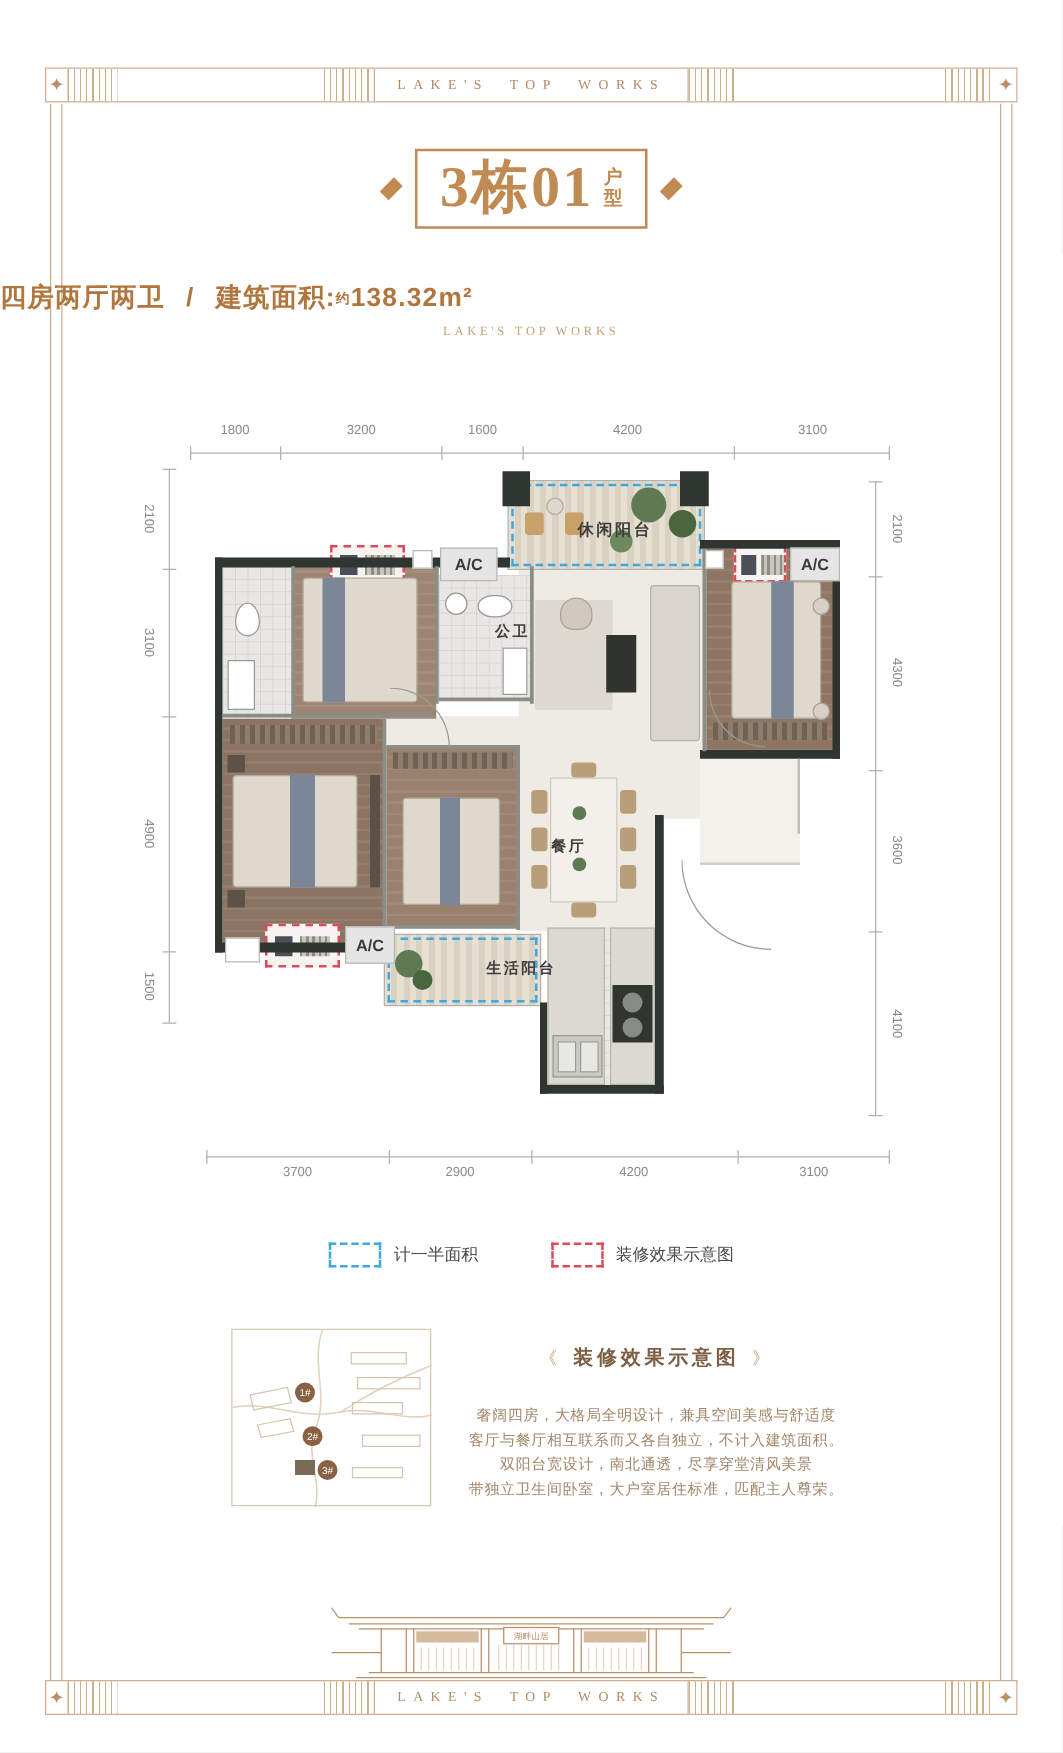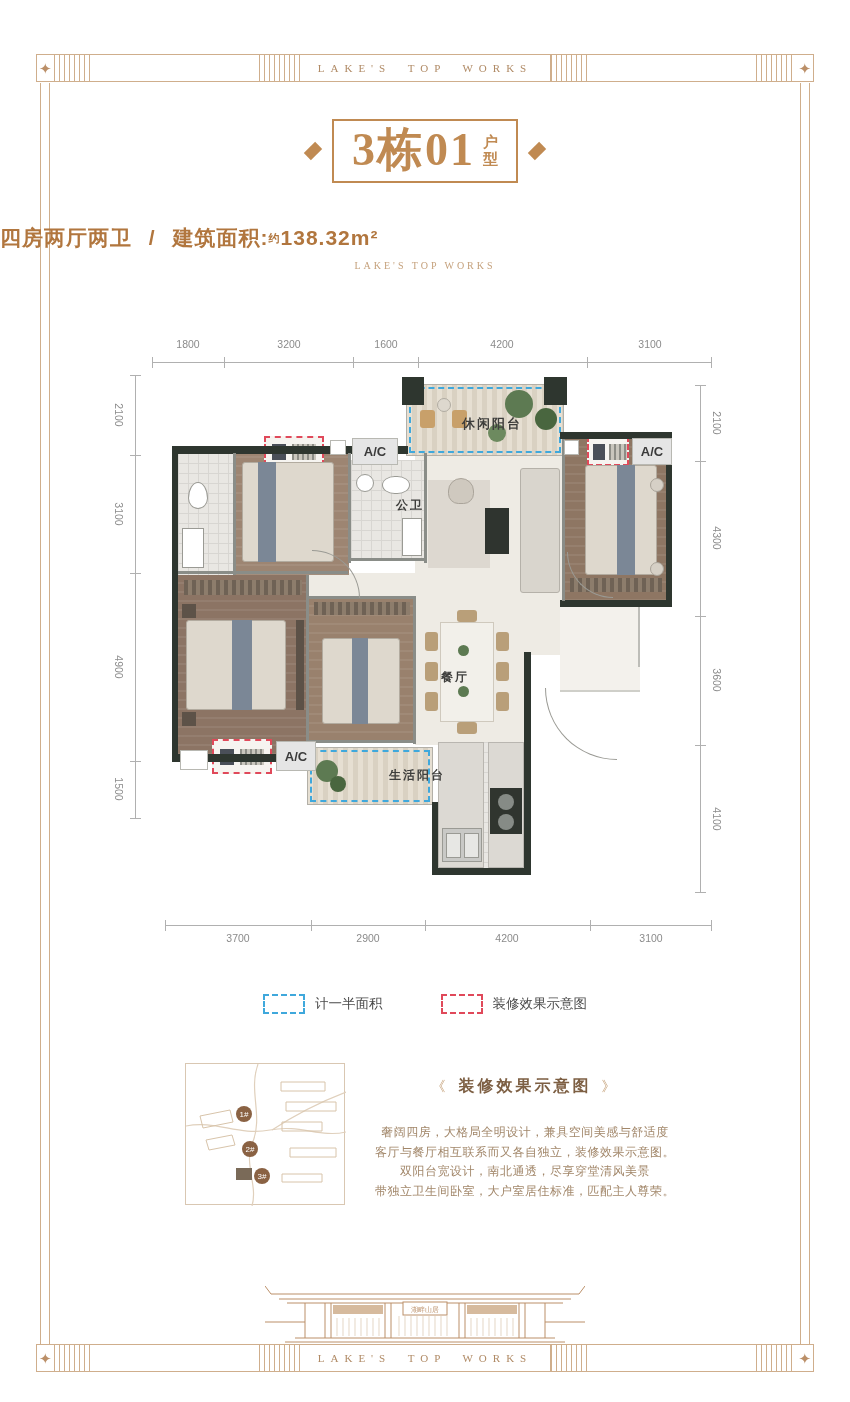--- a/index.html
+++ b/index.html
@@ -322,21 +322,21 @@
   </div>
 
   <div class="abs desc">
     <div class="desc-title">
       <span class="mark">《</span>
       <span>装修效果示意图</span>
       <span class="mark">》</span>
     </div>
     <div class="desc-lines">
       <div>奢阔四房，大格局全明设计，兼具空间美感与舒适度</div>
-      <div>客厅与餐厅相互联系而又各自独立，装修效果示意图。</div>
+      <div>客厅与餐厅相互联系而又各自独立，不计入建筑面积。</div>
       <div>双阳台宽设计，南北通透，尽享穿堂清风美景</div>
       <div>带独立卫生间卧室，大户室居住标准，匹配主人尊荣。</div>
     </div>
   </div>
 
   <div class="abs" style="left:265px;top:1280px;width:320px;height:64px;">
     <svg width="320" height="64" viewBox="0 0 320 64">
       <g stroke="#bb8f68" stroke-width="1" fill="none">
         <path d="M6,14 L0,6 M6,14 L314,14 M314,14 L320,6"></path>
         <path d="M14,19 L306,19"></path>

